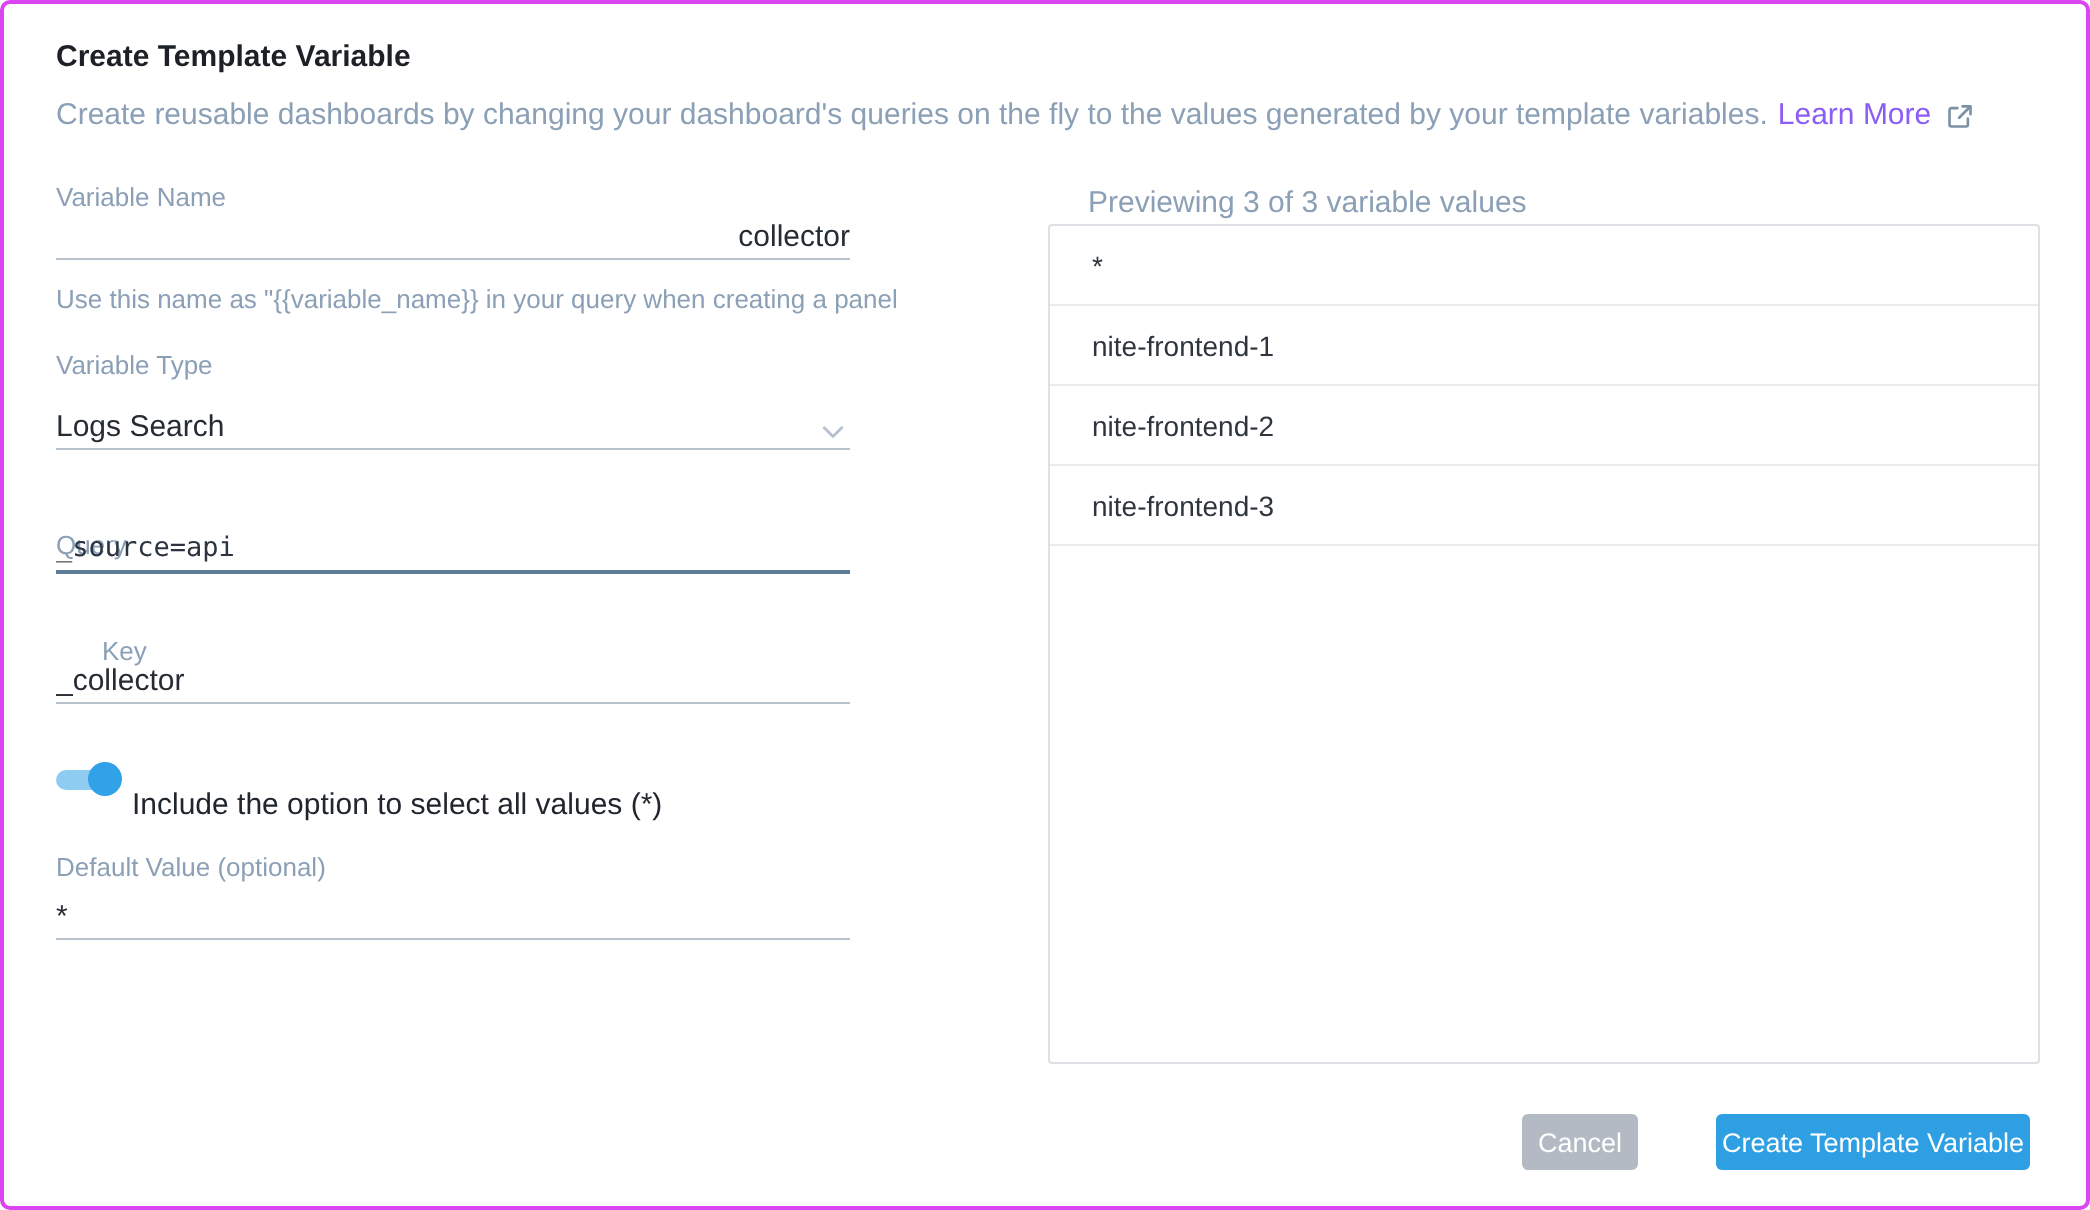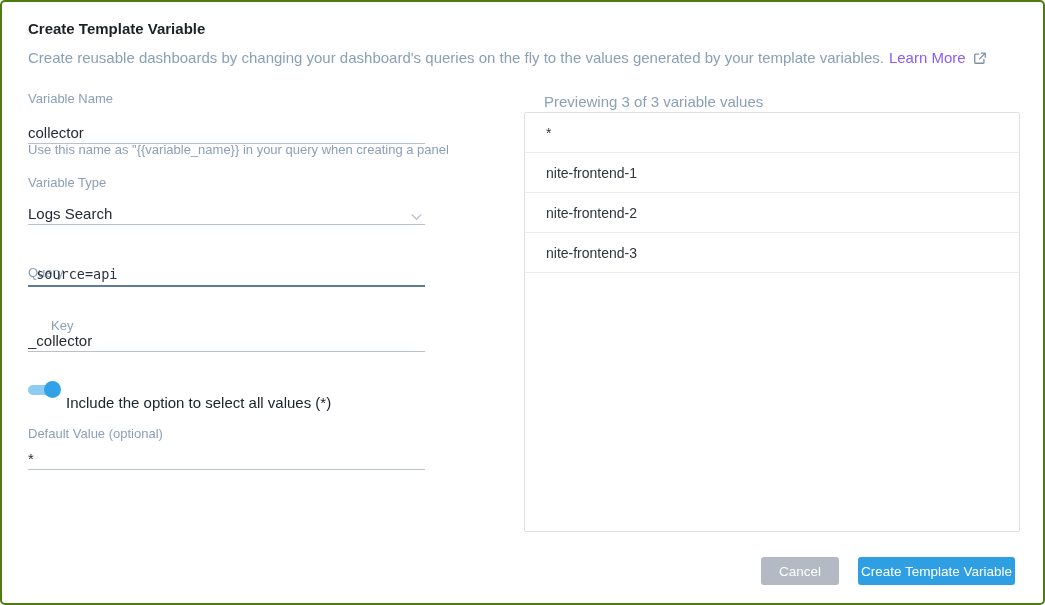--- a/index.html
+++ b/index.html
@@ -6,21 +6,21 @@
   body {
     width: 1045px; height: 605px; overflow: hidden;
     font-family: "Liberation Sans", sans-serif;
     -webkit-font-smoothing: antialiased;
   }
   .dialog {
     position: absolute; left: 0; top: 0;
     width: 1045px; height: 605px;
     box-sizing: border-box;
     background: #ffffff;
-    border: 2px solid #4d7c0f;
+    border: 2px solid #d946ef;
     border-radius: 5px;
   }
   .abs { position: absolute; }
 
   .page-title {
     left: 26px; top: 18px;
     font-size: 15px; font-weight: bold; color: #1d2127;
   }
   .description {
     left: 26px; top: 47px; width: 995px;
@@ -94,21 +94,21 @@
   }
 
   .btn {
     top: 555px; height: 28px;
     border: none; border-radius: 3px;
     color: #ffffff; font-size: 13.5px;
     font-family: "Liberation Sans", sans-serif;
     display: flex; align-items: center; justify-content: center;
     cursor: pointer; padding: 0;
   }
-  .btn-cancel { left: 759px; width: 78px; background: #b3bac3; }
+  .btn-cancel { left: 759px; width: 58px; background: #b3bac3; }
   .btn-create { left: 856px; width: 157px; background: #2e9fe2; }
 </style>
 </head>
 <body>
 
 <div class="dialog">
 
   <div class="abs page-title">Create Template Variable</div>
   <div class="abs description">
     <span>Create reusable dashboards by changing your dashboard's queries on the fly to the values generated by your template variables.</span>
@@ -116,21 +116,21 @@
     <span class="ext-icon">
       <svg width="14" height="14" viewBox="0 0 16 16" fill="none" stroke="#7d91a6" stroke-width="1.5" stroke-linecap="round" stroke-linejoin="round">
         <path d="M12.5 9.5v3.5a1 1 0 0 1-1 1H3a1 1 0 0 1-1-1V4.5a1 1 0 0 1 1-1h3.5"></path>
         <path d="M9.5 2.5H14v4.5"></path>
         <path d="M13.5 3L7.5 9"></path>
       </svg>
     </span>
   </div>
 
   <div class="abs field-label" style="left:26px; top:89px;">Variable Name</div>
-  <input class="abs text-input" style="top: 119px;" type="text" value="collector">
+  <input class="abs text-input" style="top: 105px; text-align: right;" type="text" value="collector">
   <div class="abs hint">Use this name as "{{variable_name}} in your query when creating a panel</div>
 
   <div class="abs field-label" style="left:26px; top:173px;">Variable Type</div>
   <div class="abs select-box">
     <span>Logs Search</span>
     <span class="chevron">
       <svg width="11" height="7" viewBox="0 0 12 8" fill="none" stroke="#b4c1ce" stroke-width="1.6" stroke-linecap="round" stroke-linejoin="round">
         <path d="M1 1l5 5 5-5"></path>
       </svg>
     </span>

